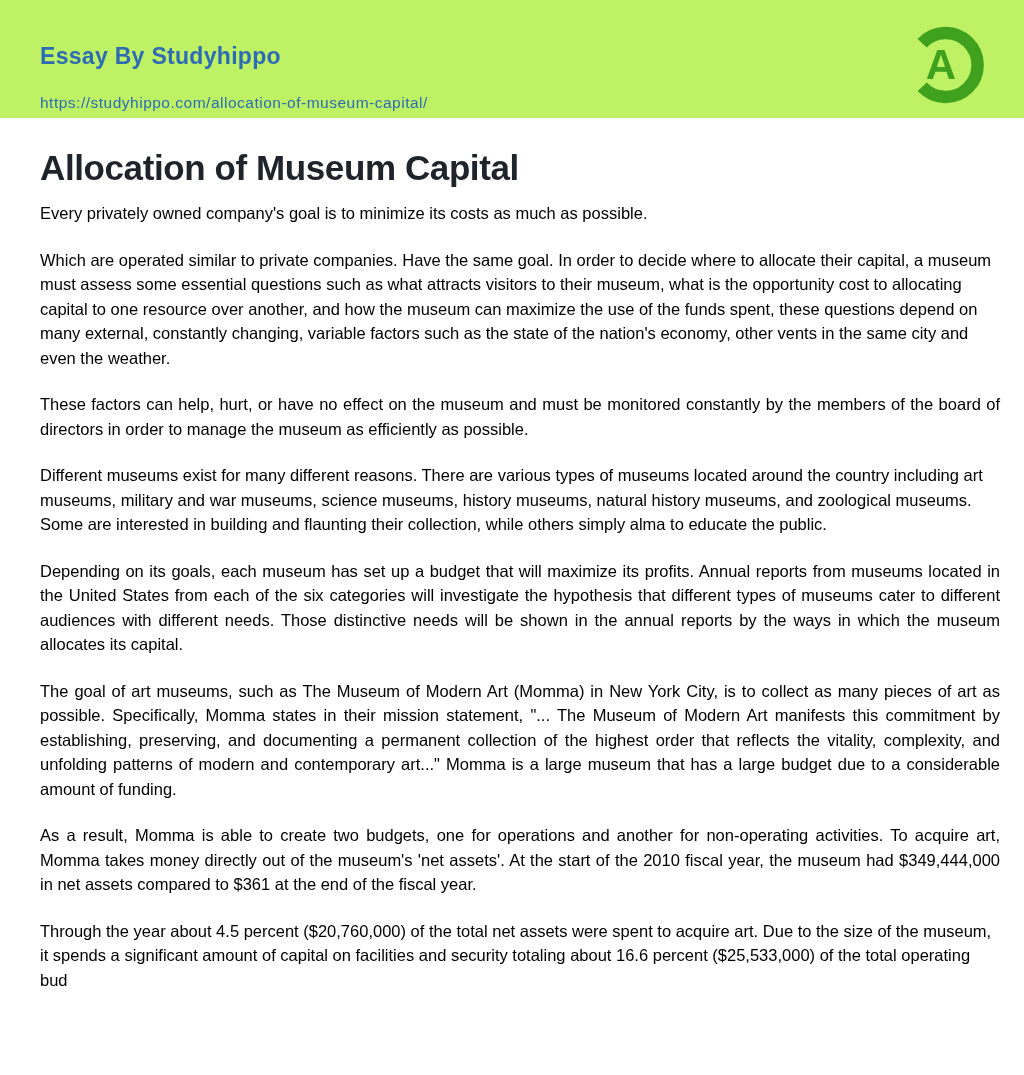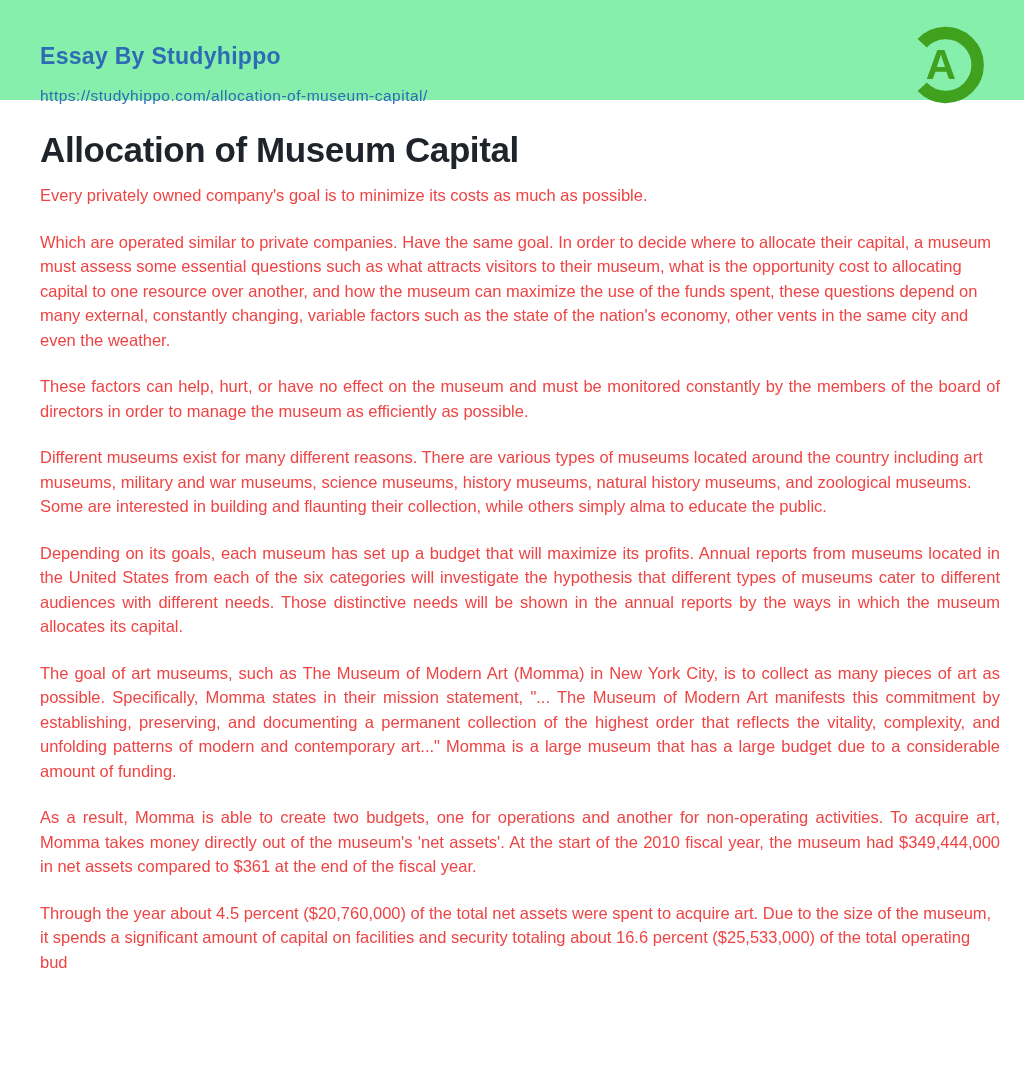--- a/index.html
+++ b/index.html
@@ -8,38 +8,38 @@
     background: #ffffff;
     font-family: "Liberation Sans", sans-serif;
   }
   .page {
     width: 1024px;
     height: 1075px;
     background: #ffffff;
     overflow: hidden;
   }
   .header {
-    background: #86efac;
-    height: 100px;
+    background: #bef264;
+    height: 118px;
     position: relative;
   }
   .header-text {
     padding: 42px 0 0 40px;
   }
   .site-title {
     margin: 0;
     color: #2d6cb5;
     font-size: 23px;
     font-weight: 700;
     letter-spacing: 0.3px;
     line-height: 28px;
   }
   .site-url {
     display: inline-block;
-    margin-top: 17px;
+    margin-top: 24px;
     color: #2d6cb5;
     font-size: 15.5px;
     letter-spacing: 0.5px;
     text-decoration: none;
     cursor: pointer;
     text-align: center;
   }
   .logo {
     position: absolute;
     top: 26px;
@@ -59,21 +59,21 @@
   .article-title {
     margin: 0 0 13px 0;
     color: #1f242b;
     font-size: 35px;
     line-height: 40px;
     font-weight: 700;
     letter-spacing: -0.4px;
   }
   .article p {
     margin: 0 0 22px 0;
-    color: #ef4444;
+    color: #000000;
     font-size: 16.5px;
     line-height: 24.5px;
   }
   .article p.justify {
     text-align: justify;
   }
 </style>
 </head>
 <body>
 

